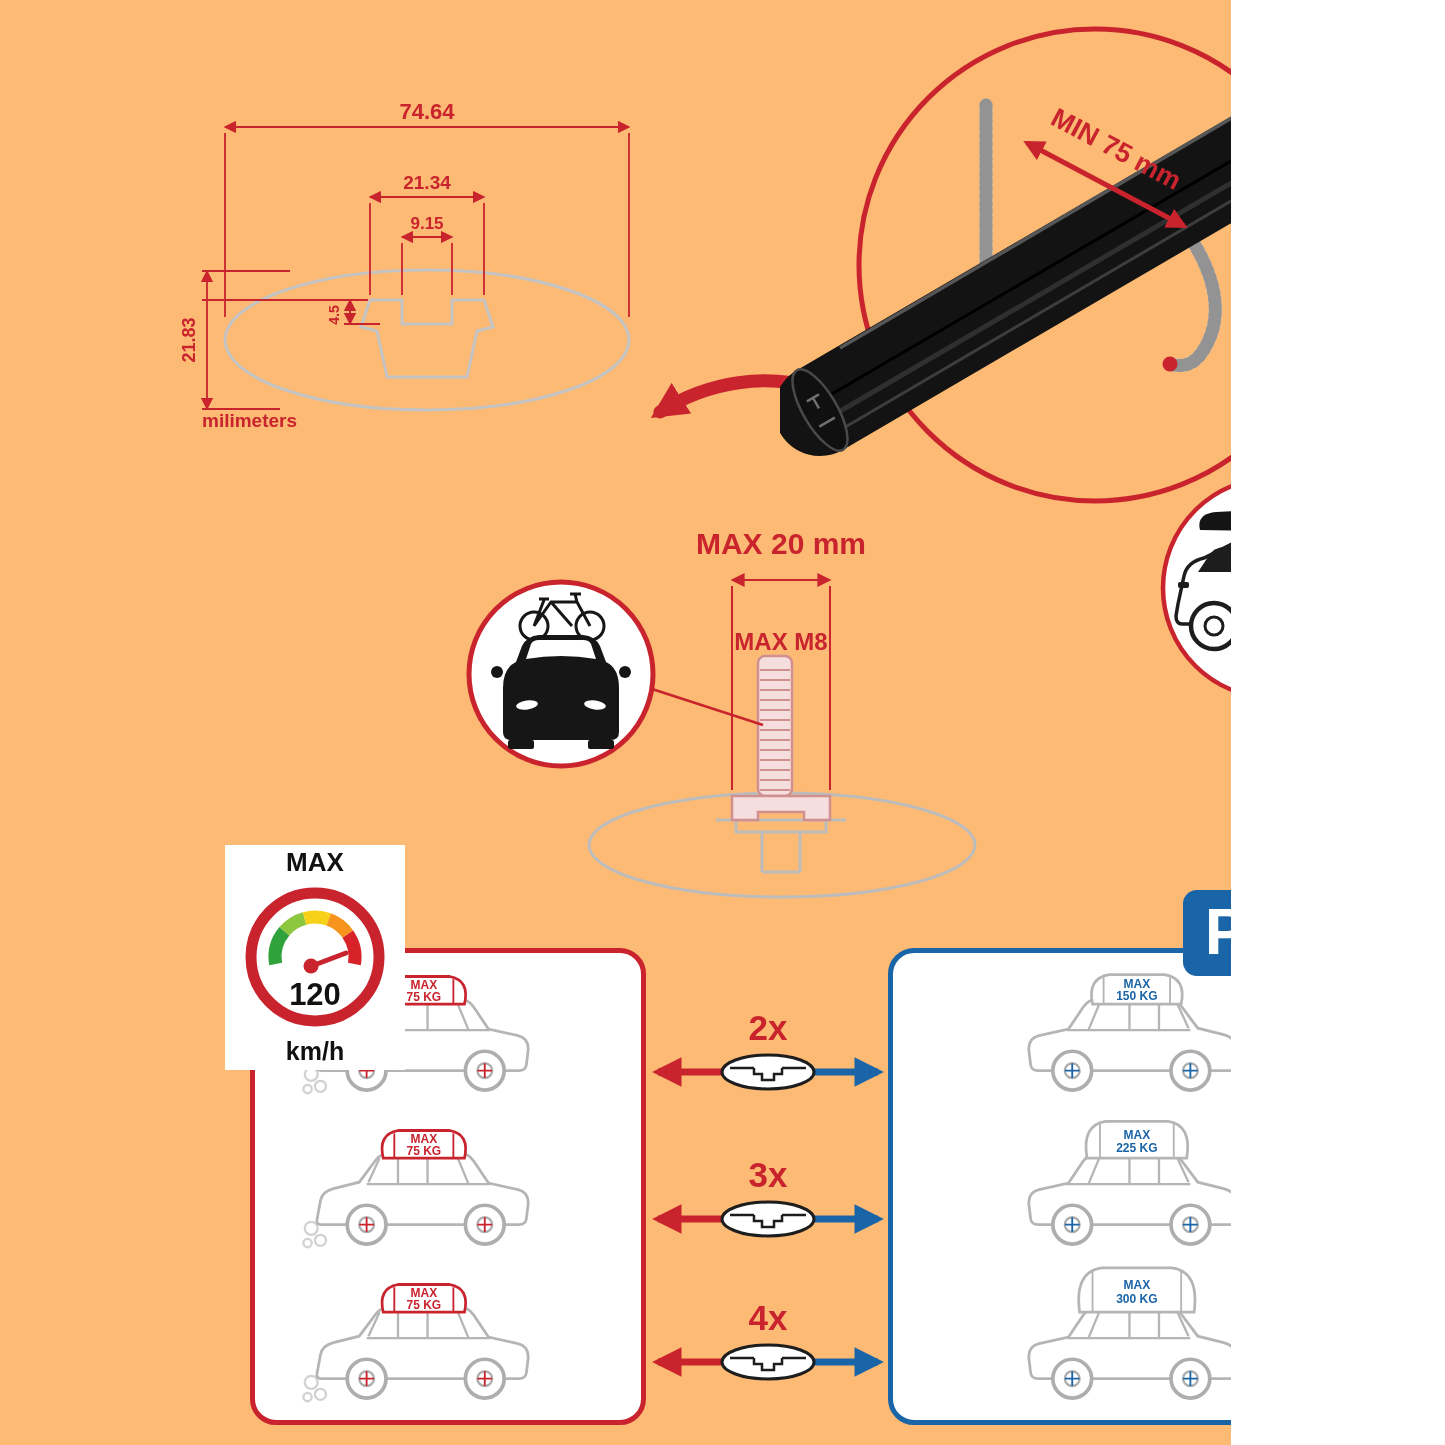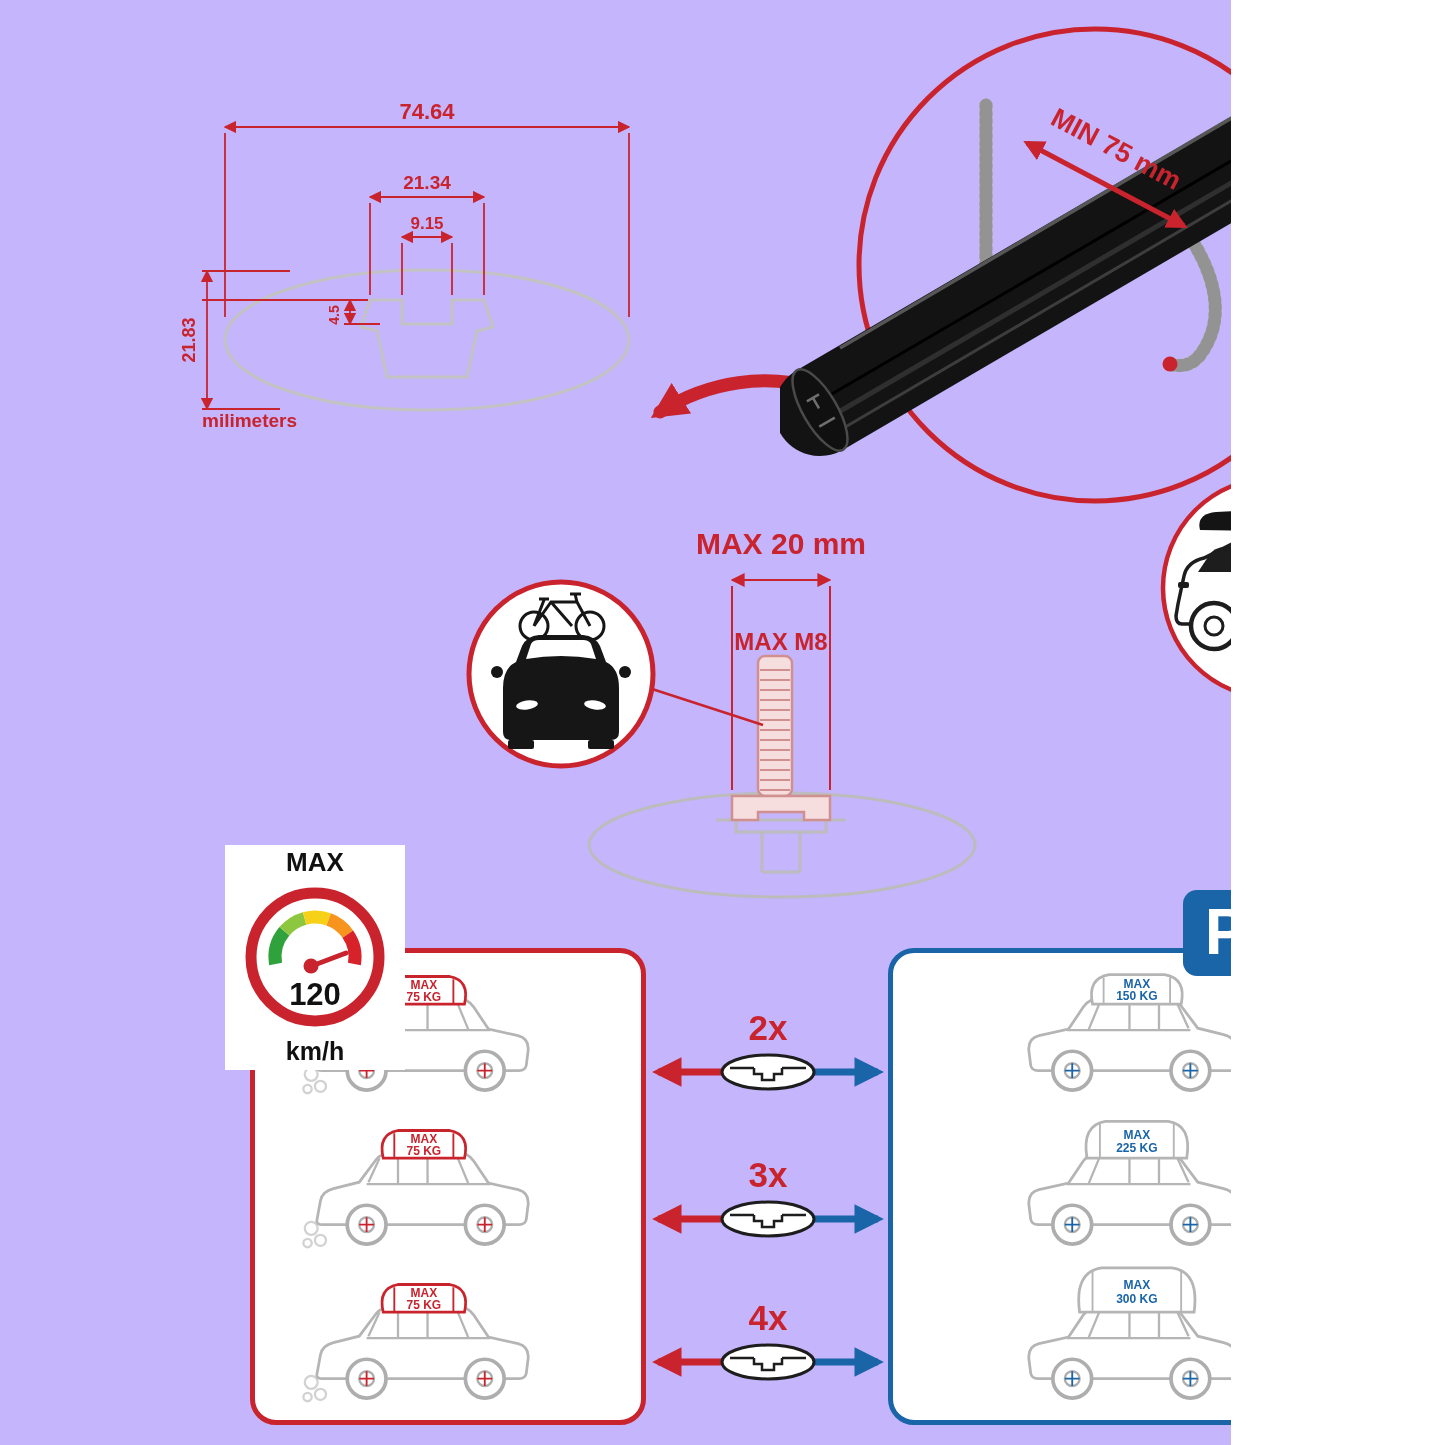--- a/index.html
+++ b/index.html
@@ -1,17 +1,17 @@
 <!DOCTYPE html>
 <html><head>
 <meta charset="utf-8">
 <style>
   *{margin:0;padding:0;box-sizing:border-box}
   html,body{background:#ffffff}
-  .canvas{position:relative;width:1231px;height:1445px;background:#c4b5fd;overflow:hidden;
+  .canvas{position:relative;width:1231px;height:1445px;background:#fdba74;overflow:hidden;
           font-family:"Liberation Sans",sans-serif}
   .abs{position:absolute}
   svg text{font-family:"Liberation Sans",sans-serif}
   .dim-t{fill:#c9232d;font-weight:700;text-anchor:middle}
   .t22{font-size:22px}.t19{font-size:19px}.t17{font-size:17px}.t14{font-size:14px}.t18{font-size:18px}
   .min-t{fill:#c9232d;font-weight:700;font-size:27px;text-anchor:middle}
   .bolt-t{fill:#c9232d;font-weight:700;text-anchor:middle}
   .b30{font-size:30px}.b24{font-size:24px}
   .sp-cap{fill:#111;font-weight:700;font-size:26px;text-anchor:middle}
   .sp-val{fill:#111;font-weight:700;font-size:31px;text-anchor:middle}

